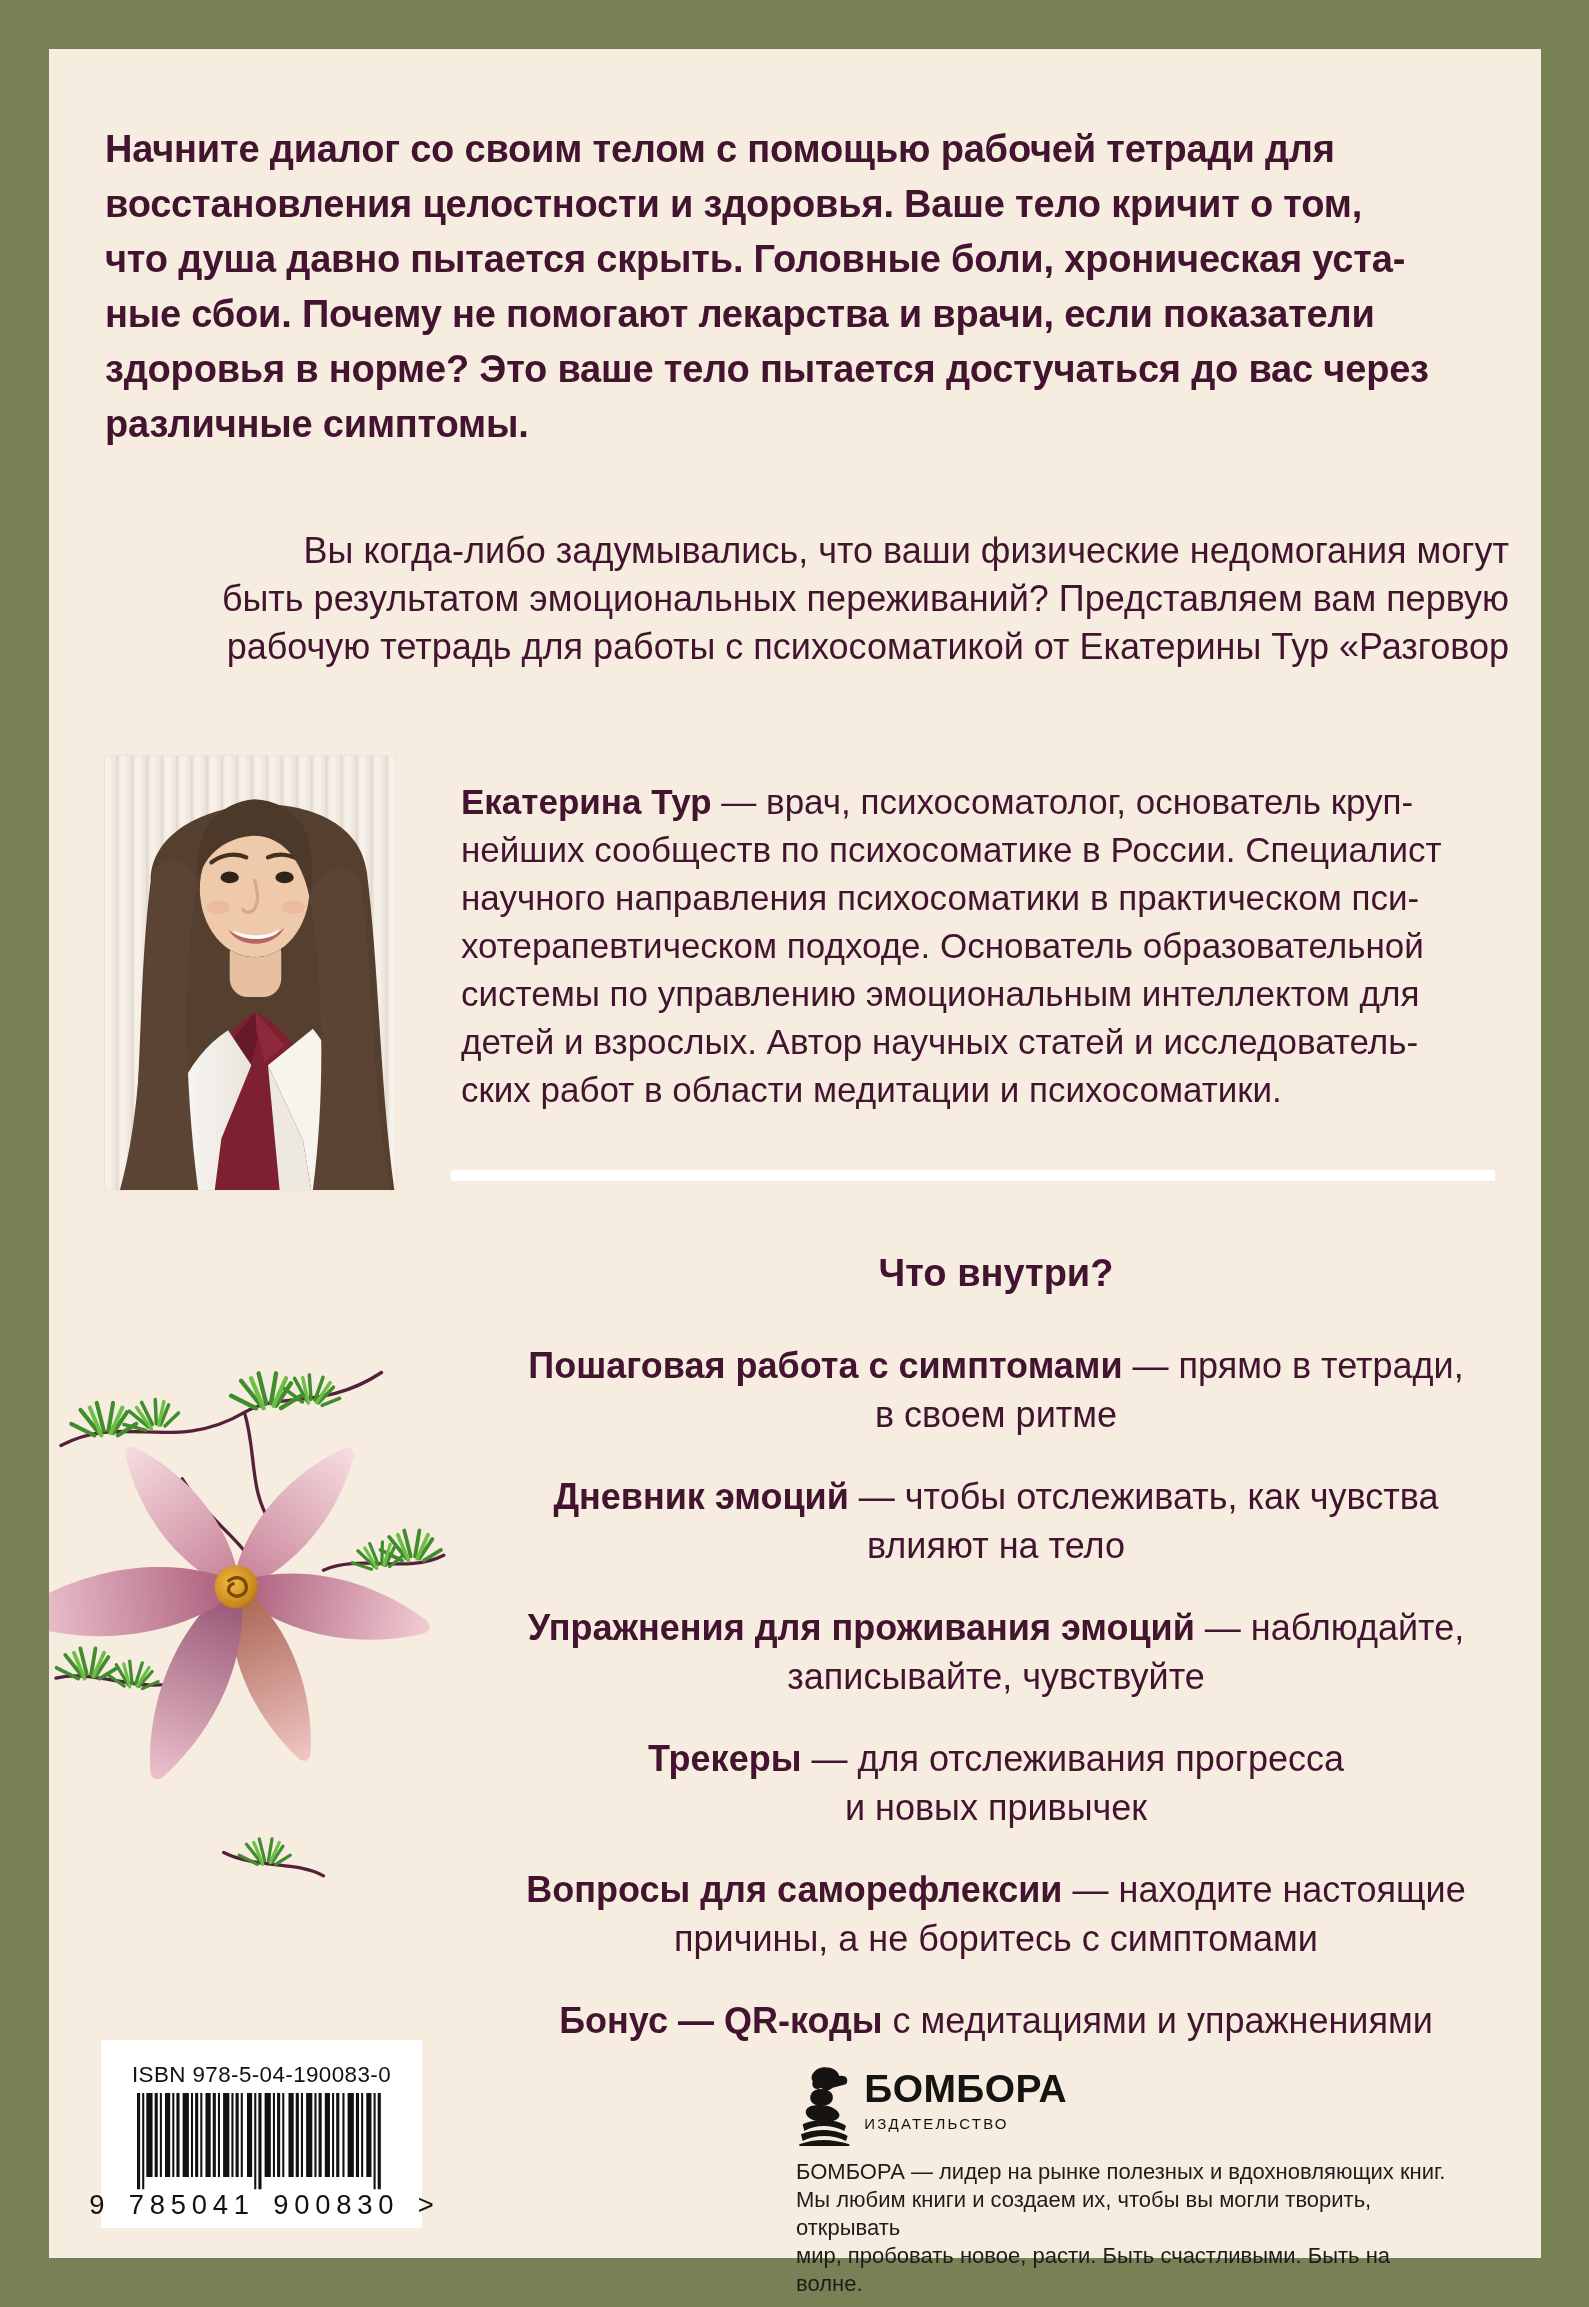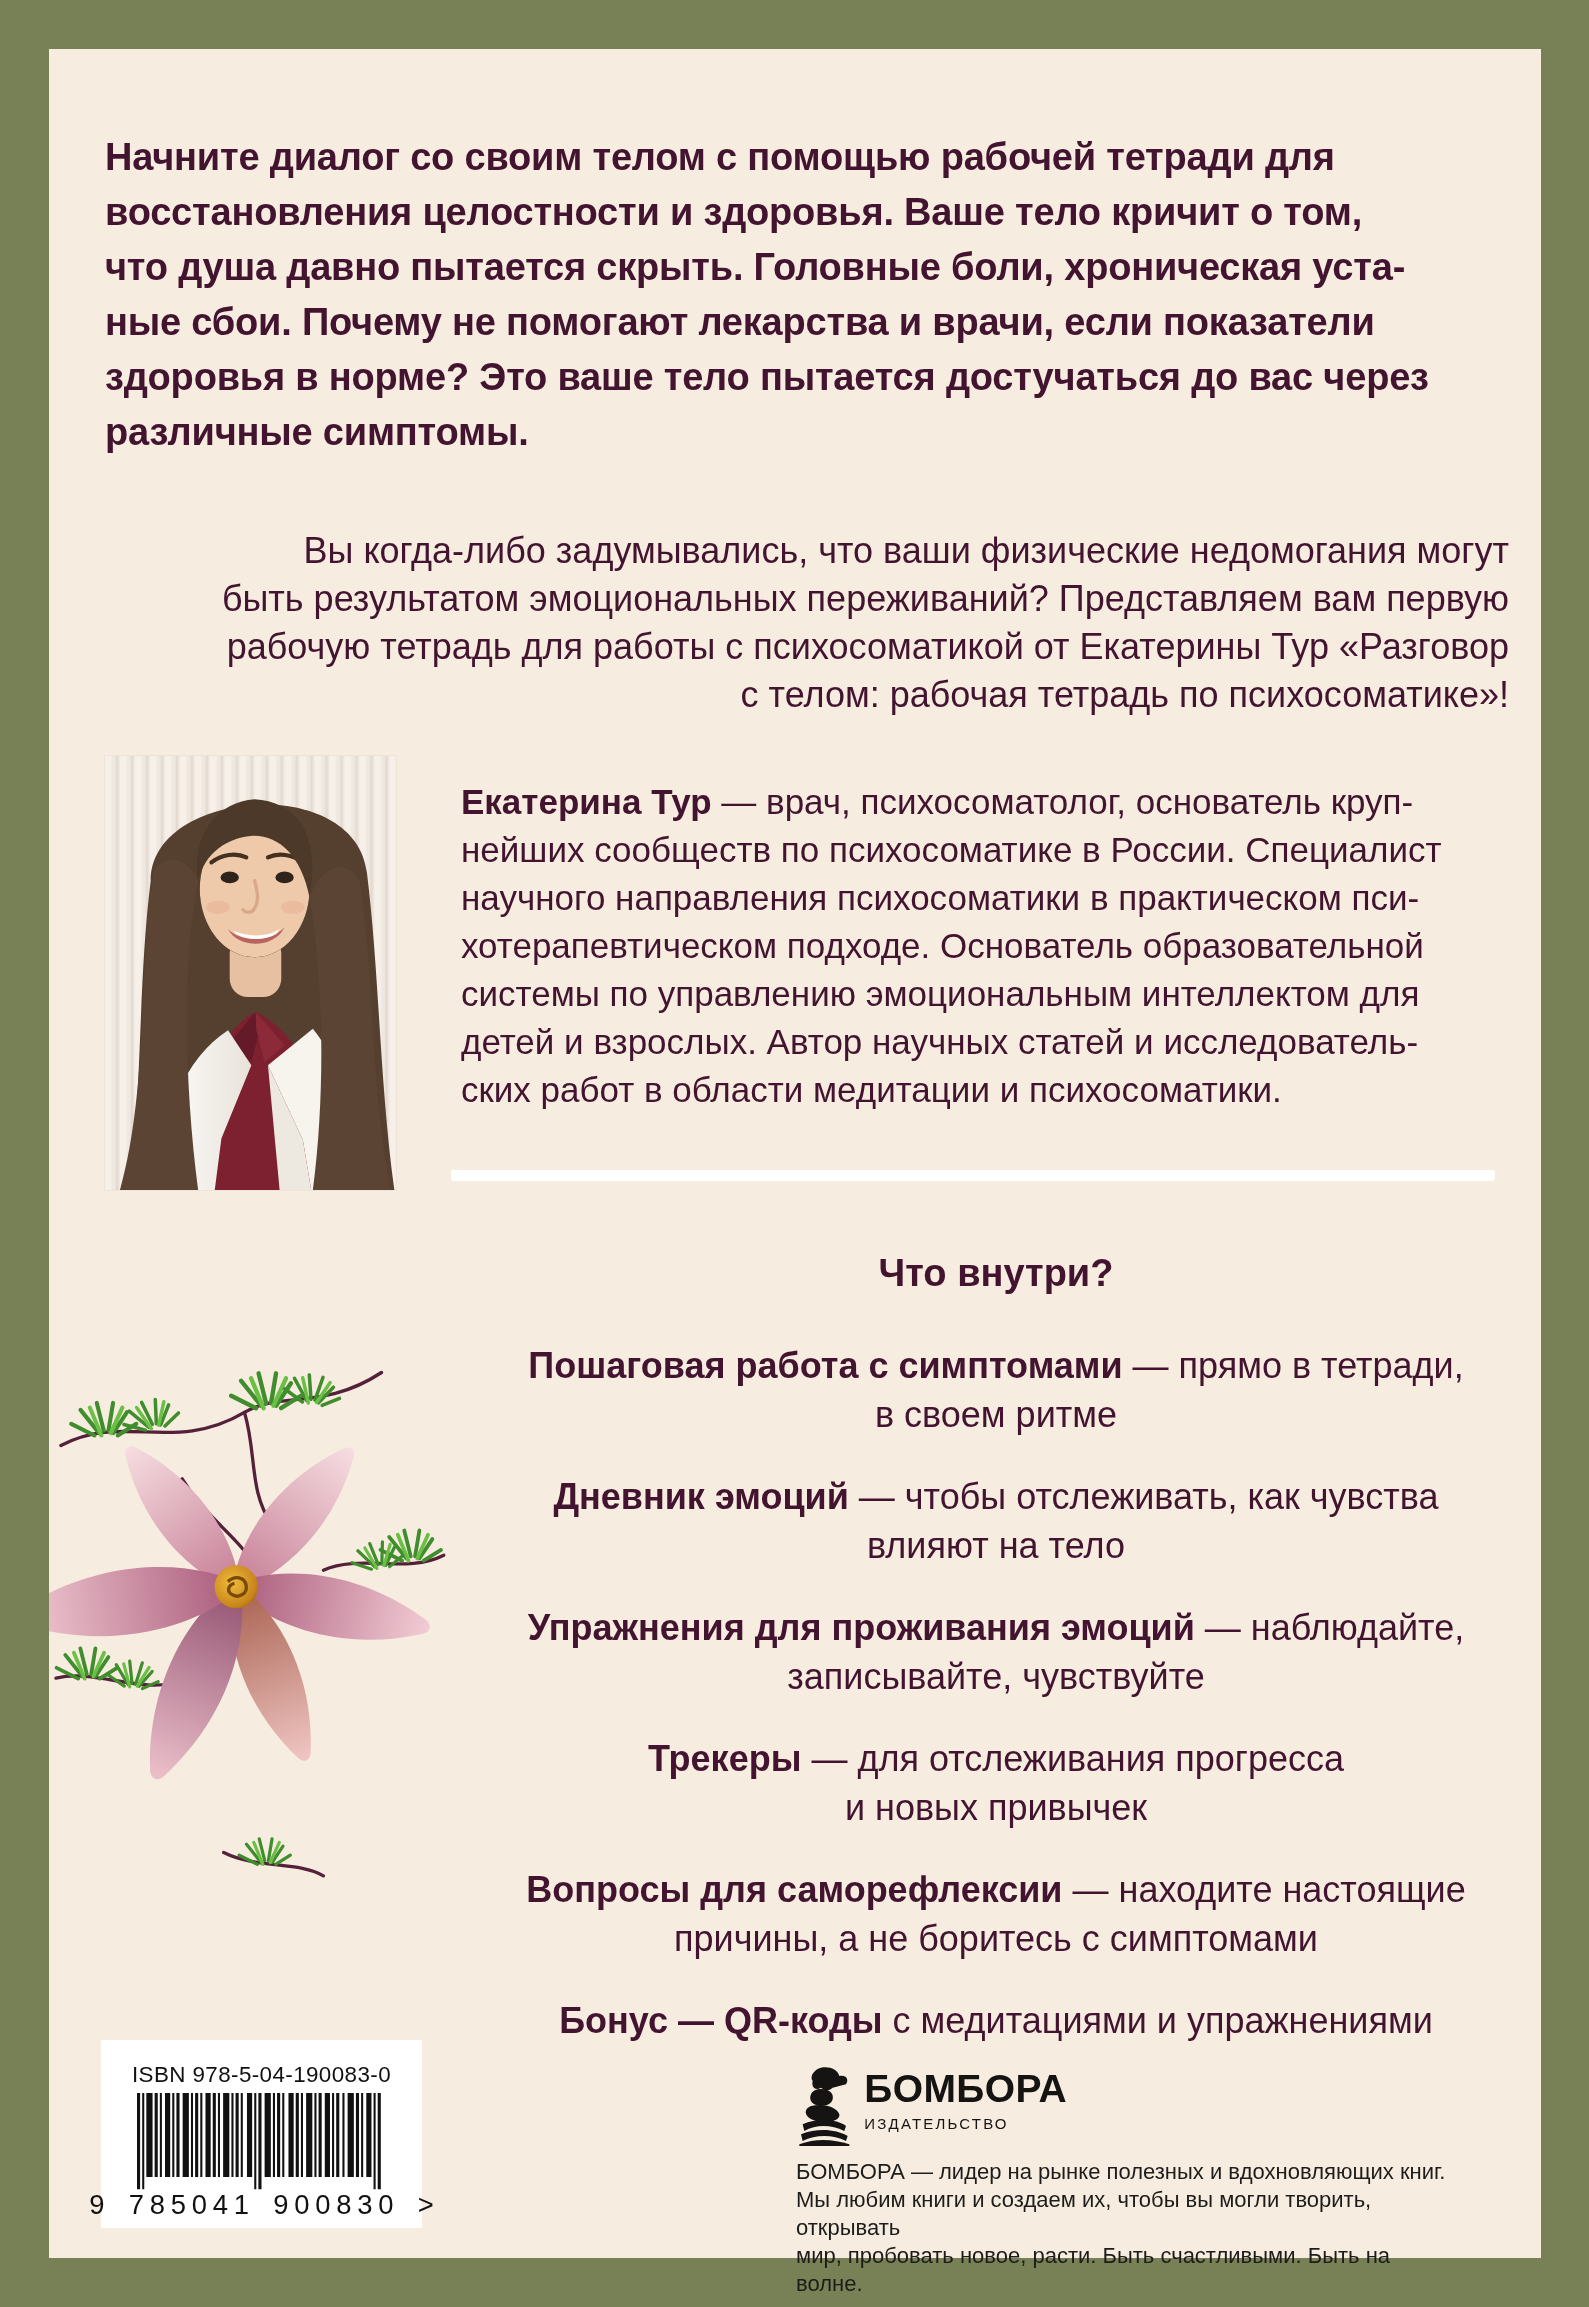--- a/index.html
+++ b/index.html
@@ -2,21 +2,21 @@
 <html style="font-size:13.3px"><head>
 <meta charset="utf-8">
 <style>
   html,body{margin:0;padding:0;}
   body{font-family:"Liberation Sans",sans-serif;}
   .page{position:relative;width:1590px;height:2307px;background:#778155;overflow:hidden;}
   .canvas{position:absolute;left:49px;top:49px;width:1492px;height:2209px;background:#f6ecdf;}
   .abs{position:absolute;}
   .maroon{color:#431430;}
 
-  .intro{left:105px;top:130px;width:1404px;font-size:38px;line-height:55px;font-weight:bold;letter-spacing:-0.2px;}
+  .intro{left:105px;top:122px;width:1404px;font-size:38px;line-height:55px;font-weight:bold;letter-spacing:-0.2px;}
   .intro .ln{white-space:nowrap;}
 
   .lead{left:105px;top:527px;width:1404px;font-size:36px;line-height:48px;font-weight:normal;}
   .lead .ln{white-space:nowrap;text-align:right;}
 
   .photo{left:105px;top:756px;width:291px;height:434px;box-shadow:0 0 0 0.8px rgba(0,0,0,0.04);}
 
   .bio{left:461px;top:778px;width:1080px;font-size:35px;line-height:48px;}
   .bio .ln{white-space:nowrap;}
   .bio .name{font-weight:bold;}
@@ -56,21 +56,20 @@
     <div class="ln">что душа давно пытается скрыть. Головные боли, хроническая уста-</div>
     <div class="ln">ные сбои. Почему не помогают лекарства и врачи, если показатели</div>
     <div class="ln">здоровья в норме? Это ваше тело пытается достучаться до вас через</div>
     <div class="ln">различные симптомы.</div>
   </div>
 
   <div class="abs lead maroon">
     <div class="ln">Вы когда-либо задумывались, что ваши физические недомогания могут</div>
     <div class="ln">быть результатом эмоциональных переживаний? Представляем вам первую</div>
     <div class="ln">рабочую тетрадь для работы с психосоматикой от Екатерины Тур «Разговор</div>
-    <div class="ln">с телом: рабочая тетрадь по психосоматике»!</div>
   </div>
 
   <svg class="abs photo" viewBox="0 0 350 522">
     <defs>
       <pattern id="curt" width="18" height="522" patternUnits="userSpaceOnUse">
         <rect width="18" height="522" fill="#efe8e0"></rect>
         <rect width="8" height="522" fill="#f6f0e9"></rect>
         <rect x="13" width="3" height="522" fill="#e4dad0"></rect>
       </pattern>
       <linearGradient id="coatsh" x1="0" y1="0" x2="1" y2="0">

